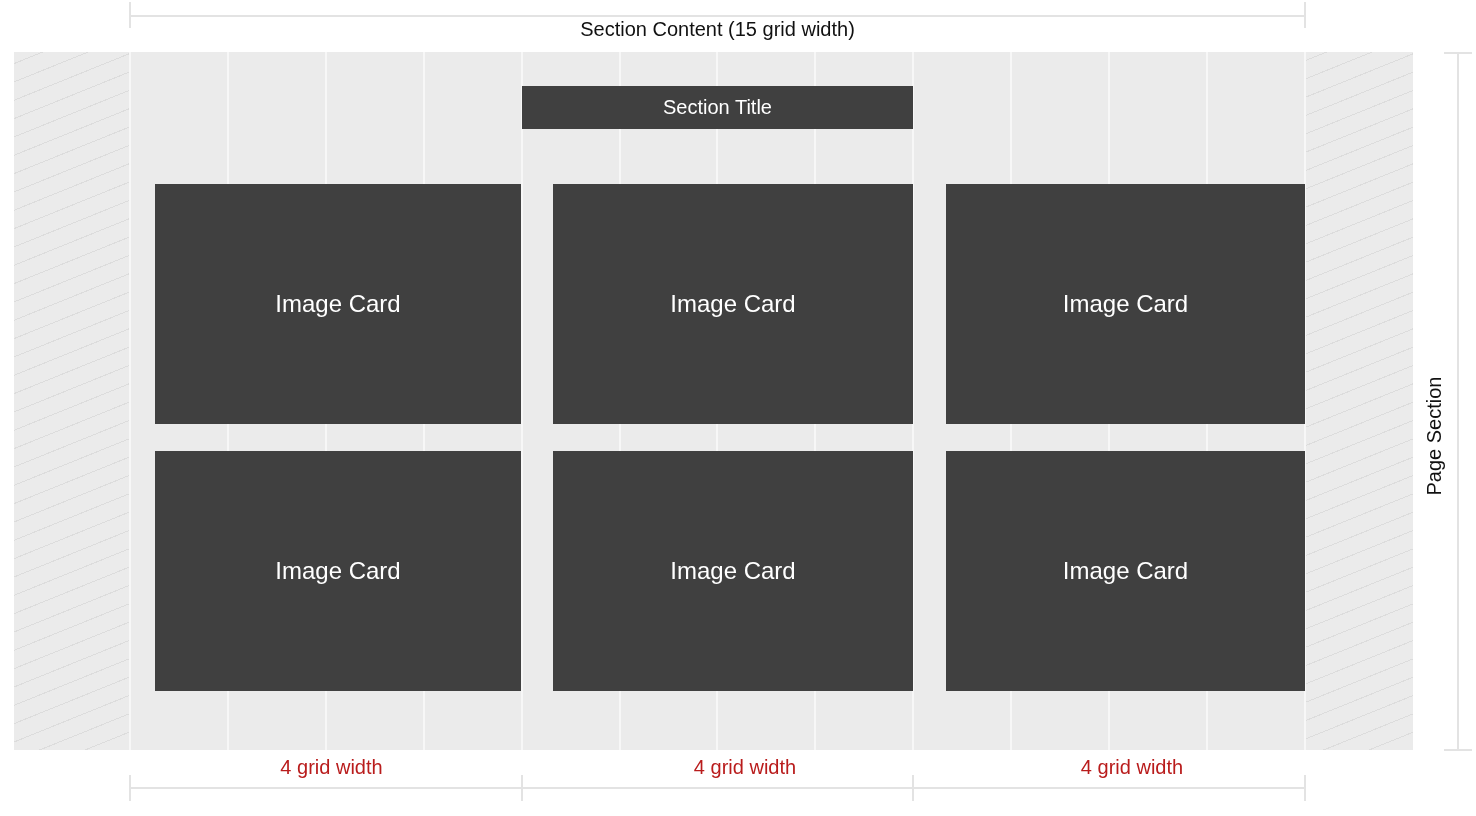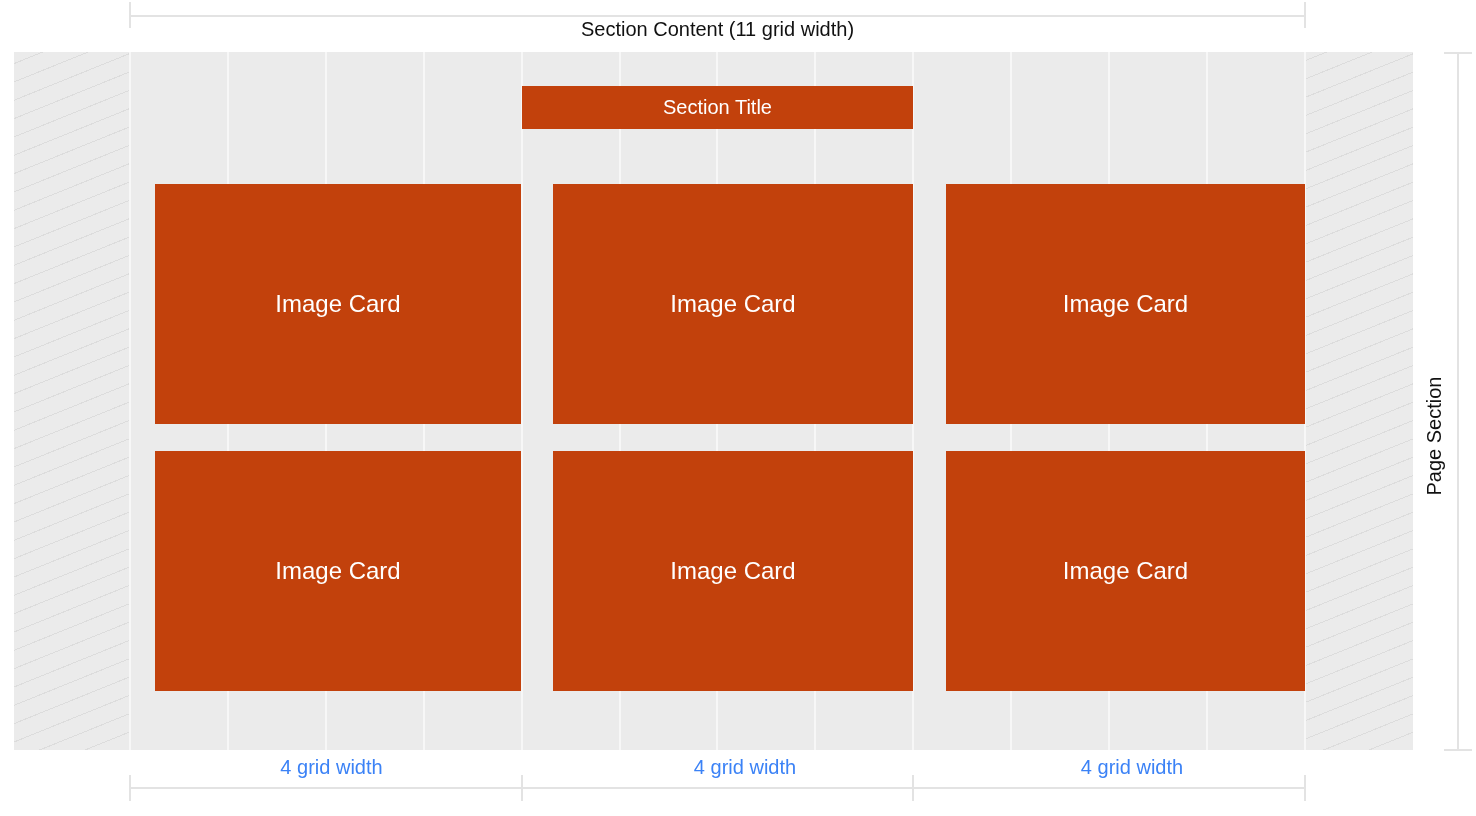--- a/index.html
+++ b/index.html
@@ -6,33 +6,33 @@
   body { width: 1476px; height: 816px; position: relative; overflow: hidden;
          font-family: "Liberation Sans", "DejaVu Sans", sans-serif; color: #111; }
   .abs { position: absolute; }
   .top-label { left: 130px; width: 1175px; top: 18px; text-align: center; font-size: 20px; color: #111; }
   .hline { height: 2px; background: #e3e3e3; }
   .vtick { width: 2px; background: #e3e3e3; }
   .page-section { left: 14px; top: 52px; width: 1399px; height: 698px; background: #ebebeb; }
   .hatch { top: 52px; height: 698px; background-color: #ebebeb;
     background-image: repeating-linear-gradient(-22deg, transparent 0px, transparent 16px, #dcdcdc 16px, #dcdcdc 17px); }
   .col-line { top: 52px; height: 698px; width: 2px; background: #f7f7f7; }
-  .navy { background: #c2410c; color: #ffffff; display: flex; align-items: center; justify-content: center; }
+  .navy { background: #404040; color: #ffffff; display: flex; align-items: center; justify-content: center; }
   .title-box { left: 522px; top: 86px; width: 391px; height: 43px; font-size: 20px; }
   .card { font-size: 24px; }
-  .bottom-label { top: 756px; font-size: 20px; text-align: center; color: #3b82f6; }
+  .bottom-label { top: 756px; font-size: 20px; text-align: center; color: #b91c1c; }
   .side-label { left: 1422px; top: 436px; transform: translate(0,-50%) rotate(-90deg); transform-origin: center; font-size: 20px; white-space: nowrap; width: 24px; display:flex; justify-content:center; }
 </style>
 </head>
 <body>
 
 <div class="abs vtick" style="left:129px; top:2px; height:26px;"></div>
 <div class="abs vtick" style="left:1304px; top:2px; height:26px;"></div>
 <div class="abs hline" style="left:130px; top:15px; width:1175px;"></div>
-<div class="abs top-label">Section Content (11 grid width)</div>
+<div class="abs top-label">Section Content (15 grid width)</div>
 
 <div class="abs page-section"></div>
 <div class="abs hatch" style="left:14px; width:115px;"></div>
 <div class="abs hatch" style="left:1306px; width:107px;"></div>
 
 <div class="abs col-line" style="left:129px;"></div>
 <div class="abs col-line" style="left:227px;"></div>
 <div class="abs col-line" style="left:325px;"></div>
 <div class="abs col-line" style="left:423px;"></div>
 <div class="abs col-line" style="left:521px;"></div>

